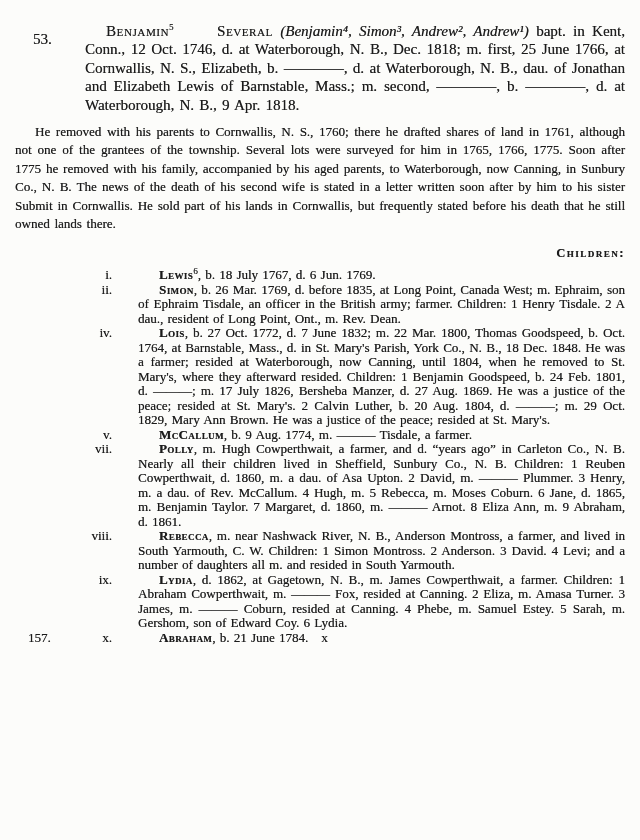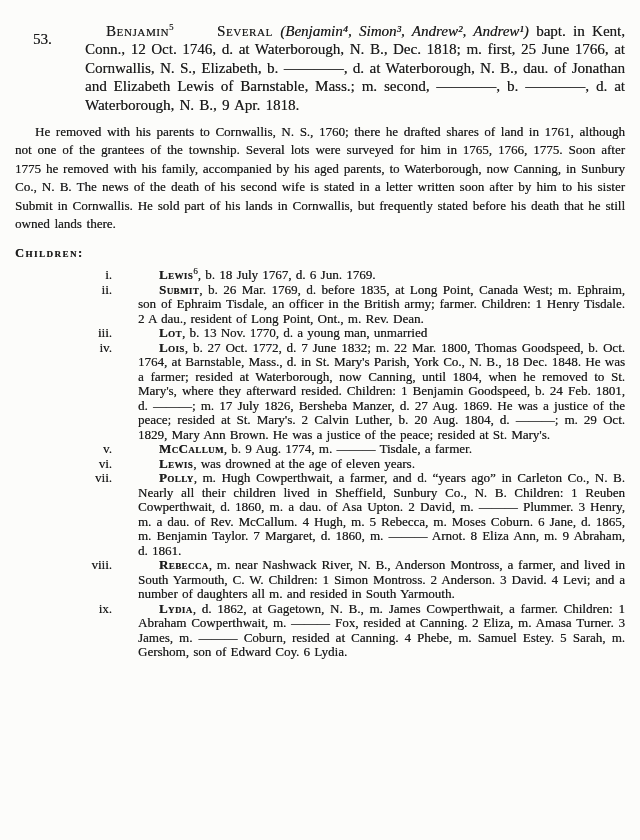--- a/index.html
+++ b/index.html
@@ -43,21 +43,21 @@
     font-size: 13px;
     line-height: 18.4px;
     text-align: justify;
     text-indent: 20px;
     word-spacing: 1.5px;
   }
 
   
   .children-label {
     margin: 13px 0 7px 0;
-    text-align: left;
+    text-align: right;
     font-size: 12.5px;
     font-weight: bold;
     letter-spacing: 1.5px;
   }
 
   
   .children {
     list-style: none;
     margin: 0; padding: 0;
   }
@@ -95,23 +95,22 @@
     <span class="it">(Benjamin⁴, Simon³, Andrew², Andrew¹)</span>
     <span>bapt. in Kent, Conn., 12 Oct. 1746, d. at Waterborough, N. B., Dec. 1818; m. first, 25 June 1766, at Cornwallis, N. S., Elizabeth, b. ————, d. at Waterborough, N. B., dau. of Jonathan and Elizabeth Lewis of Barnstable, Mass.; m. second, ————, b. ————, d. at Waterborough, N. B., 9 Apr. 1818.</span>
   </div>
 
   <p class="bio">He removed with his parents to Cornwallis, N. S., 1760; there he drafted shares of land in 1761, although not one of the grantees of the township. Several lots were surveyed for him in 1765, 1766, 1775. Soon after 1775 he removed with his family, accompanied by his aged parents, to Waterborough, now Canning, in Sunbury Co., N. B. The news of the death of his second wife is stated in a letter written soon after by him to his sister Submit in Cornwallis. He sold part of his lands in Cornwallis, but frequently stated before his death that he still owned lands there.</p>
 
   <div class="children-label sc">Children:</div>
 
   <ol class="children">
       <li><span class="numeral">i.</span><span class="sc cname">Lewis</span><sup>6</sup><span>, b. 18 July 1767, d. 6 Jun. 1769.</span></li>
-      <li><span class="numeral">ii.</span><span class="sc cname">Submit</span><span>, b. 26 Mar. 1769, d. before 1835, at Long Point, Canada West; m. Ephraim, son of Ephraim Tisdale, an officer in the British army; farmer. Children: 1 Henry Tisdale. 2 A dau., resident of Long Point, Ont., m. Rev. Dean.</span></li>
-      <li><span class="numeral">iii.</span><span class="sc cname">Lot</span><span>, b. 13 Nov. 1770, d. a young man, unmarried</span></li>
+      <li><span class="numeral">ii.</span><span class="sc cname">Simon</span><span>, b. 26 Mar. 1769, d. before 1835, at Long Point, Canada West; m. Ephraim, son of Ephraim Tisdale, an officer in the British army; farmer. Children: 1 Henry Tisdale. 2 A dau., resident of Long Point, Ont., m. Rev. Dean.</span></li>
       <li><span class="numeral">iv.</span><span class="sc cname">Lois</span><span>, b. 27 Oct. 1772, d. 7 June 1832; m. 22 Mar. 1800, Thomas Goodspeed, b. Oct. 1764, at Barnstable, Mass., d. in St. Mary's Parish, York Co., N. B., 18 Dec. 1848. He was a farmer; resided at Waterborough, now Canning, until 1804, when he removed to St. Mary's, where they afterward resided. Children: 1 Benjamin Goodspeed, b. 24 Feb. 1801, d. ———; m. 17 July 1826, Bersheba Manzer, d. 27 Aug. 1869. He was a justice of the peace; resided at St. Mary's. 2 Calvin Luther, b. 20 Aug. 1804, d. ———; m. 29 Oct. 1829, Mary Ann Brown. He was a justice of the peace; resided at St. Mary's.</span></li>
       <li><span class="numeral">v.</span><span class="sc cname">McCallum</span><span>, b. 9 Aug. 1774, m. ——— Tisdale, a farmer.</span></li>
-      <li><span class="numeral">vi.</span><span class="sc cname">Lewis</span><span>, was drowned at the age of eleven years.</span></li>
       <li><span class="numeral">vii.</span><span class="sc cname">Polly</span><span>, m. Hugh Cowperthwait, a farmer, and d. “years ago” in Carleton Co., N. B.  Nearly all their children lived in Sheffield, Sunbury Co., N. B.  Children: 1 Reuben Cowperthwait, d. 1860, m. a dau. of Asa Upton. 2 David, m. ——— Plummer. 3 Henry, m. a dau. of Rev. McCallum. 4 Hugh, m. 5 Rebecca, m. Moses Coburn. 6 Jane, d. 1865, m. Benjamin Taylor. 7 Margaret, d. 1860, m. ——— Arnot. 8 Eliza Ann, m. 9 Abraham, d. 1861.</span></li>
       <li><span class="numeral">viii.</span><span class="sc cname">Rebecca</span><span>, m. near Nashwack River, N. B., Anderson Montross, a farmer, and lived in South Yarmouth, C. W.  Children: 1 Simon Montross. 2 Anderson. 3 David. 4 Levi; and a number of daughters all m. and resided in South Yarmouth.</span></li>
       <li><span class="numeral">ix.</span><span class="sc cname">Lydia</span><span>, d. 1862, at Gagetown, N. B., m. James Cowperthwait, a farmer. Children: 1 Abraham Cowperthwait, m. ——— Fox, resided at Canning. 2 Eliza, m. Amasa Turner. 3 James, m. ——— Coburn, resided at Canning. 4 Phebe, m. Samuel Estey. 5 Sarah, m. Gershom, son of Edward Coy. 6 Lydia.</span></li>
+      <li><span class="margin-num">157.</span><span class="numeral">x.</span><span class="sc cname">Abraham</span><span>, b. 21 June 1784. x</span></li>
     </ol>
 
 </div>
 
 </body></html>

